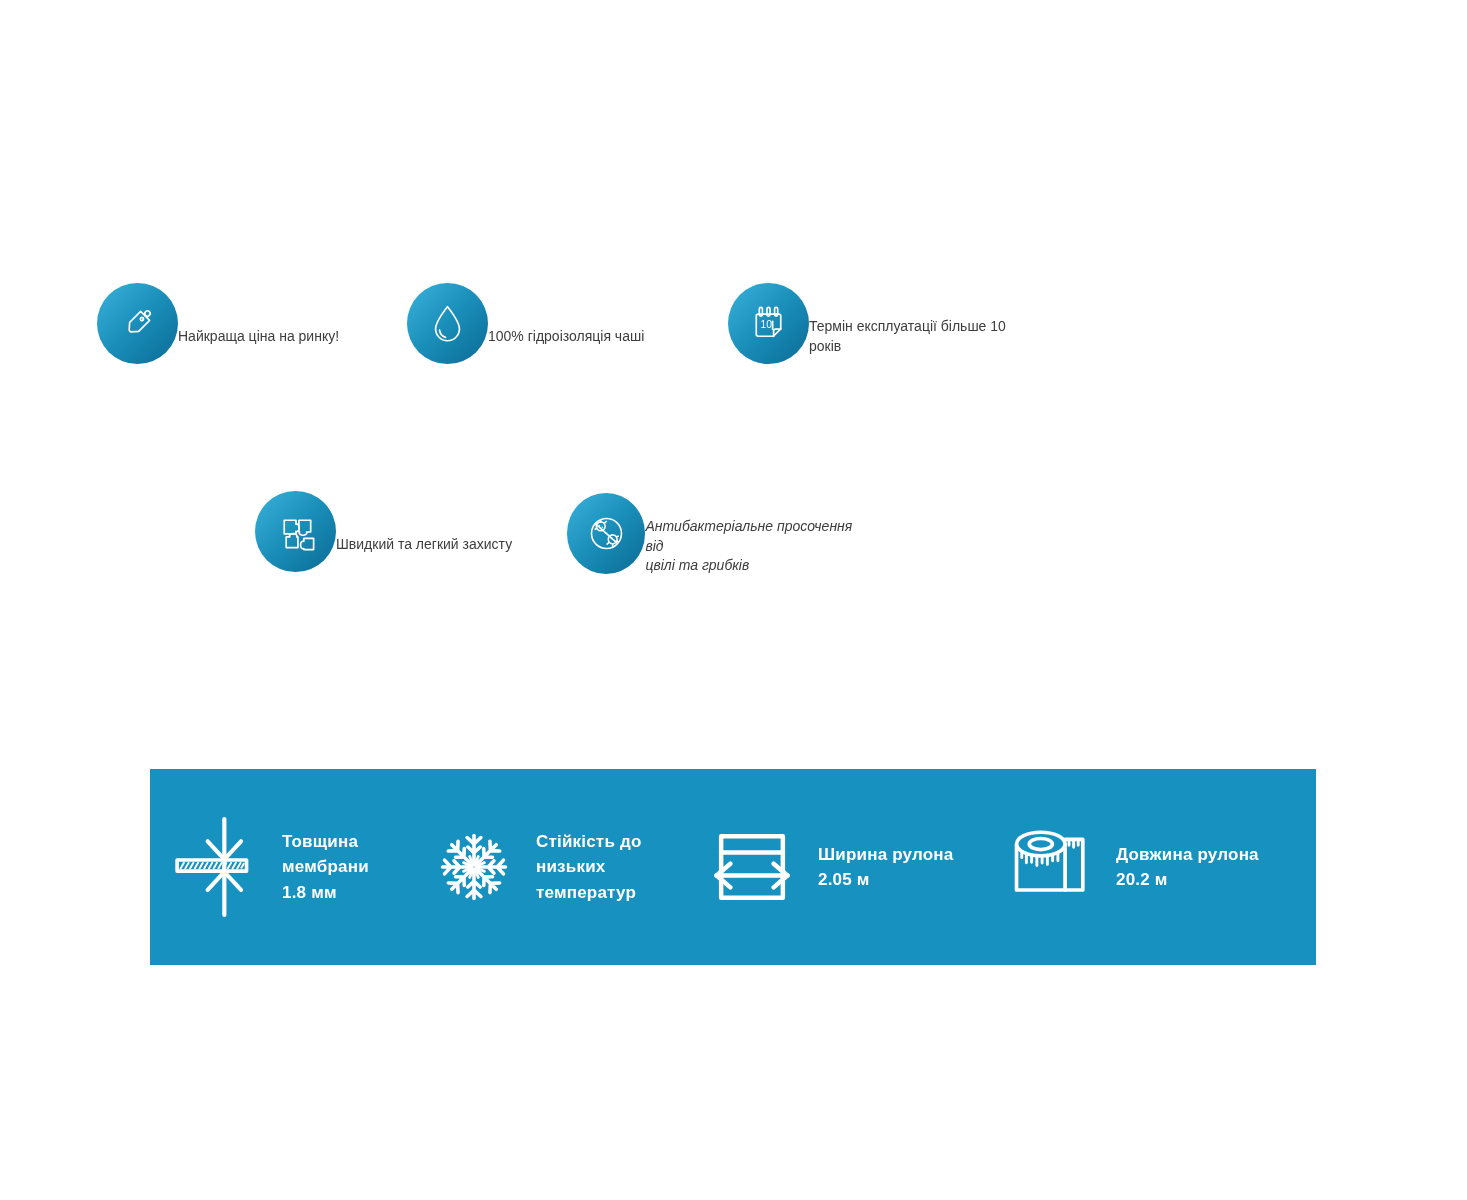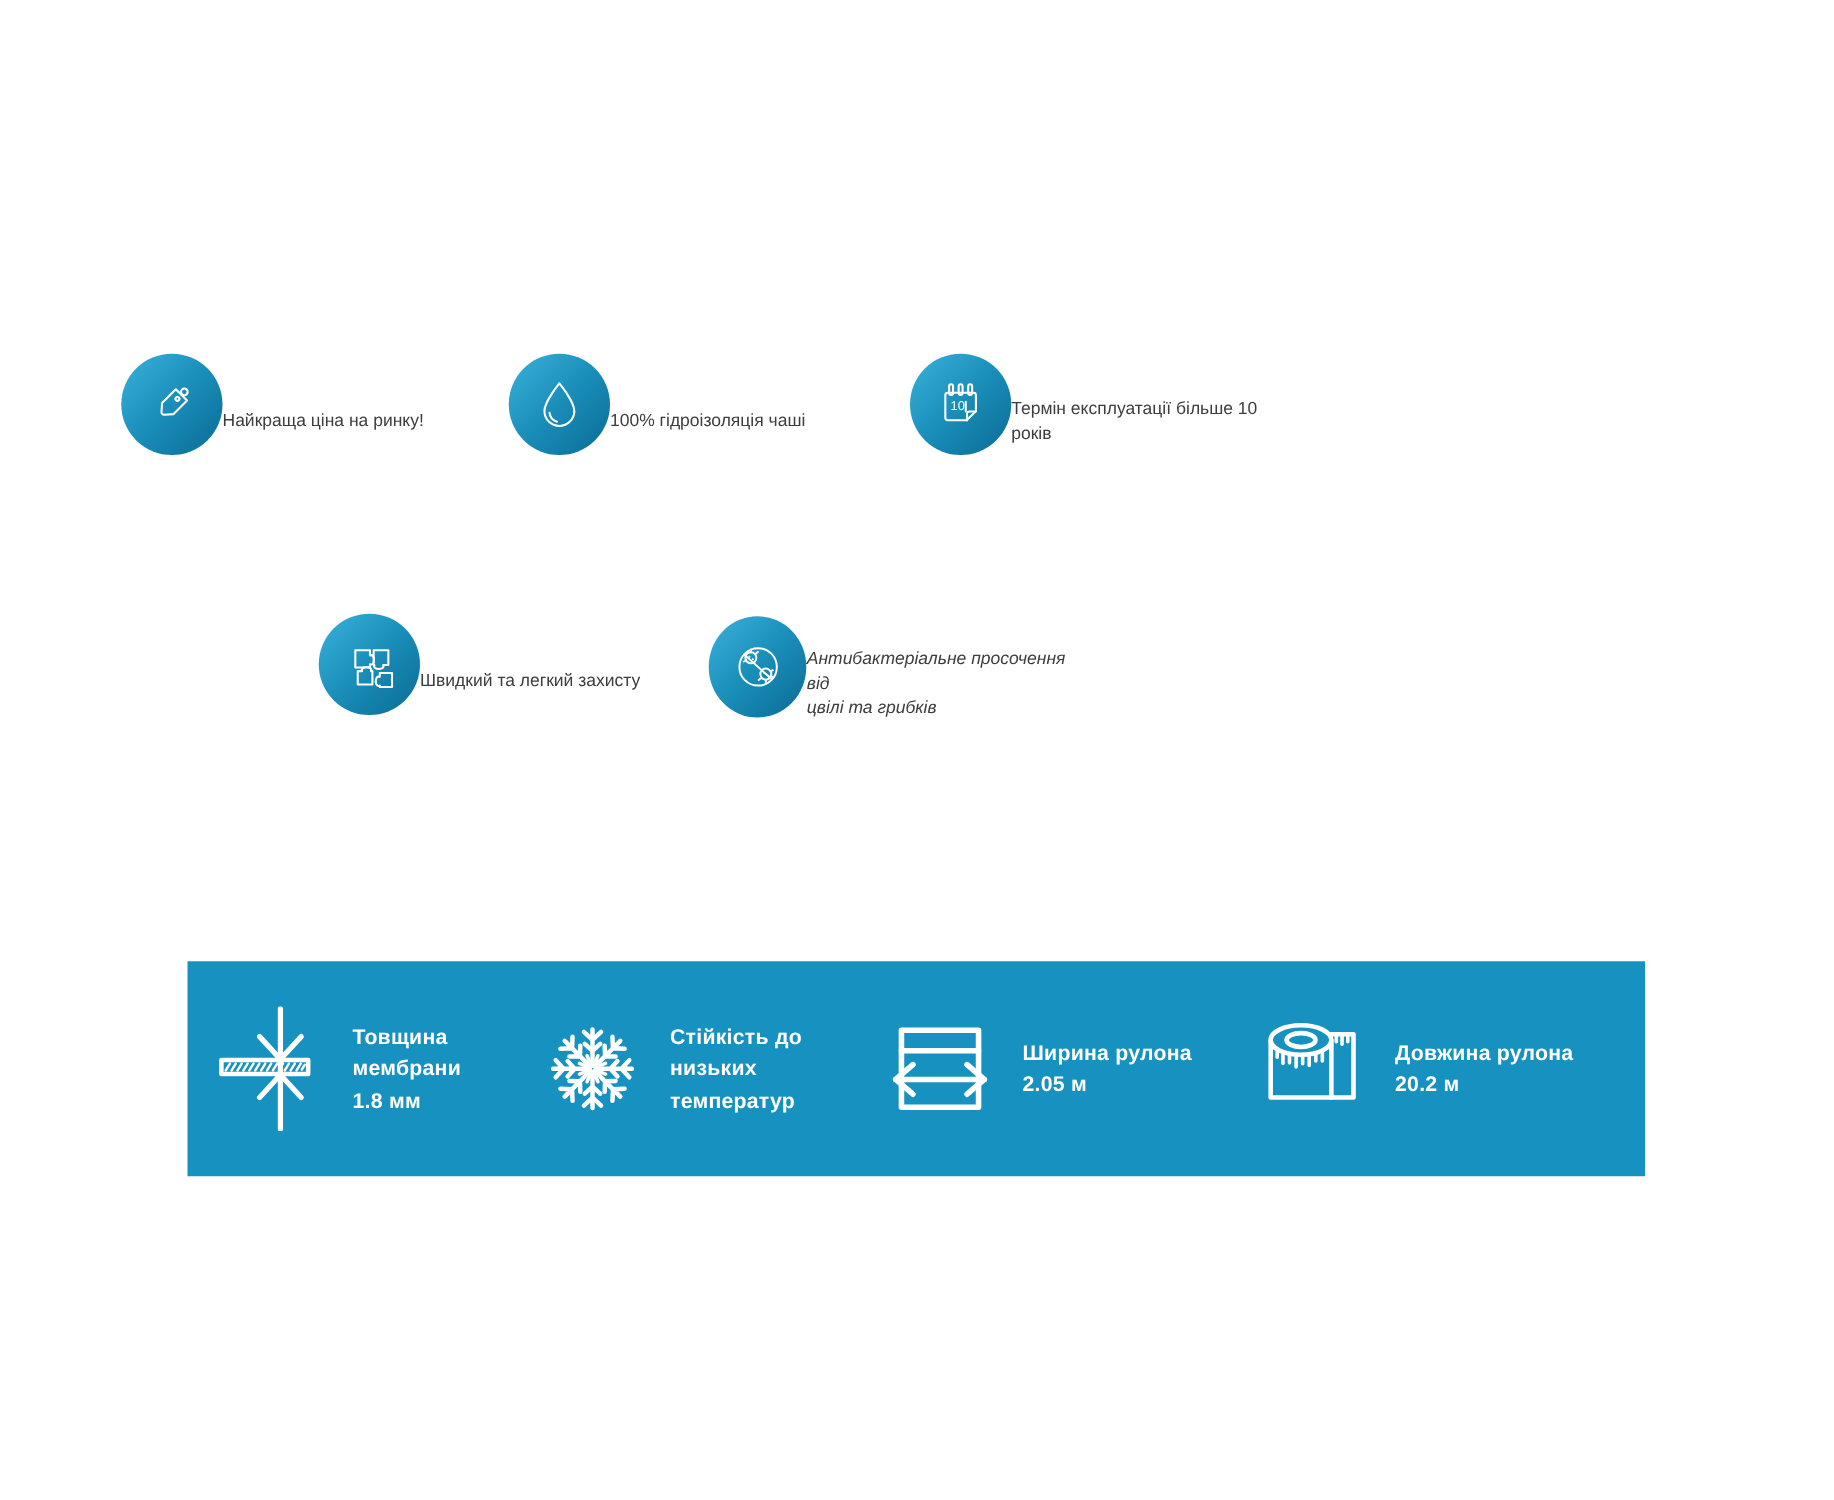--- a/index.html
+++ b/index.html
@@ -11,21 +11,21 @@
   .badge {
     width:81px; height:81px; border-radius:50%;
     background:linear-gradient(135deg, #3ab2dc 0%, #1a8fba 48%, #0a6b95 100%);
     display:flex; align-items:center; justify-content:center;
   }
   .caption {
     margin-top:26px; font-size:14px; line-height:19.5px; color:#3d3d3d;
     white-space:pre-line;
   }
 
-  .banner { position:absolute; left:150px; top:769px; width:1166px; height:172px; background:#1792c0; }
+  .banner { position:absolute; left:150px; top:769px; width:1166px; height:196px; background:#1792c0; }
   .spec { position:absolute; top:0; height:100%; display:flex; align-items:center; gap:24px; }
   .spec-label {
     color:#ffffff; font-weight:bold; font-size:17px; line-height:25.5px;
     white-space:pre-line; letter-spacing:.2px;
   }
   .spec-1 { left:24px; }
   .spec-2 { left:286px; }
   .spec-3 { left:560px;align-items:center; }
   .spec-4 { left:858px; }
 

